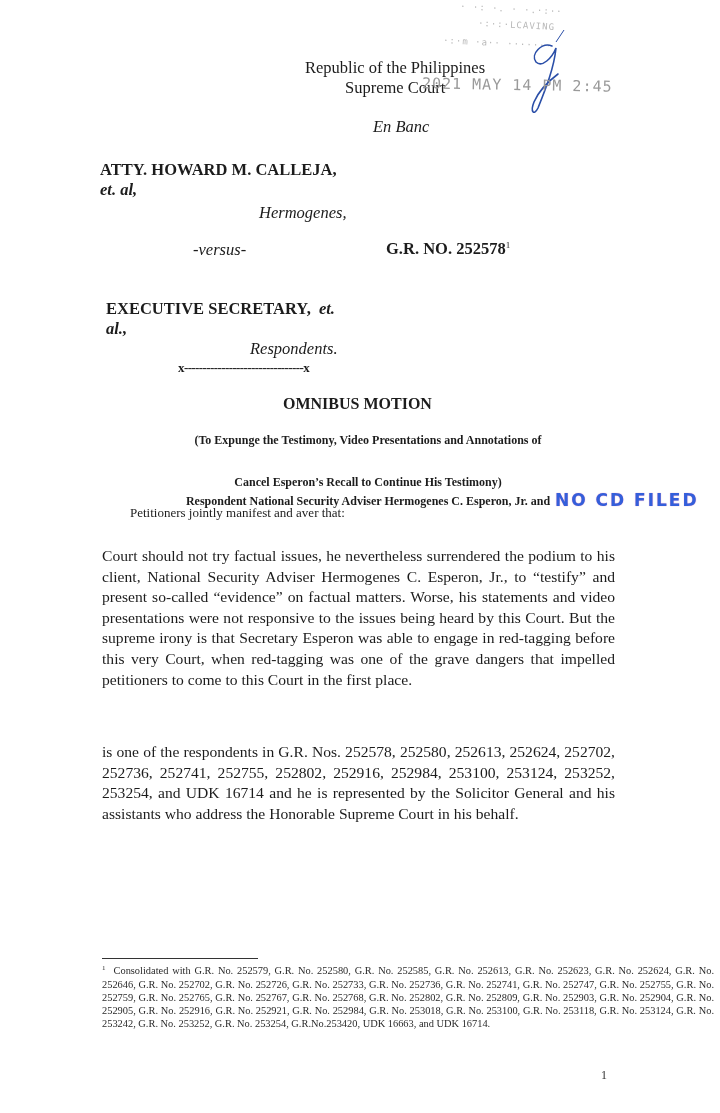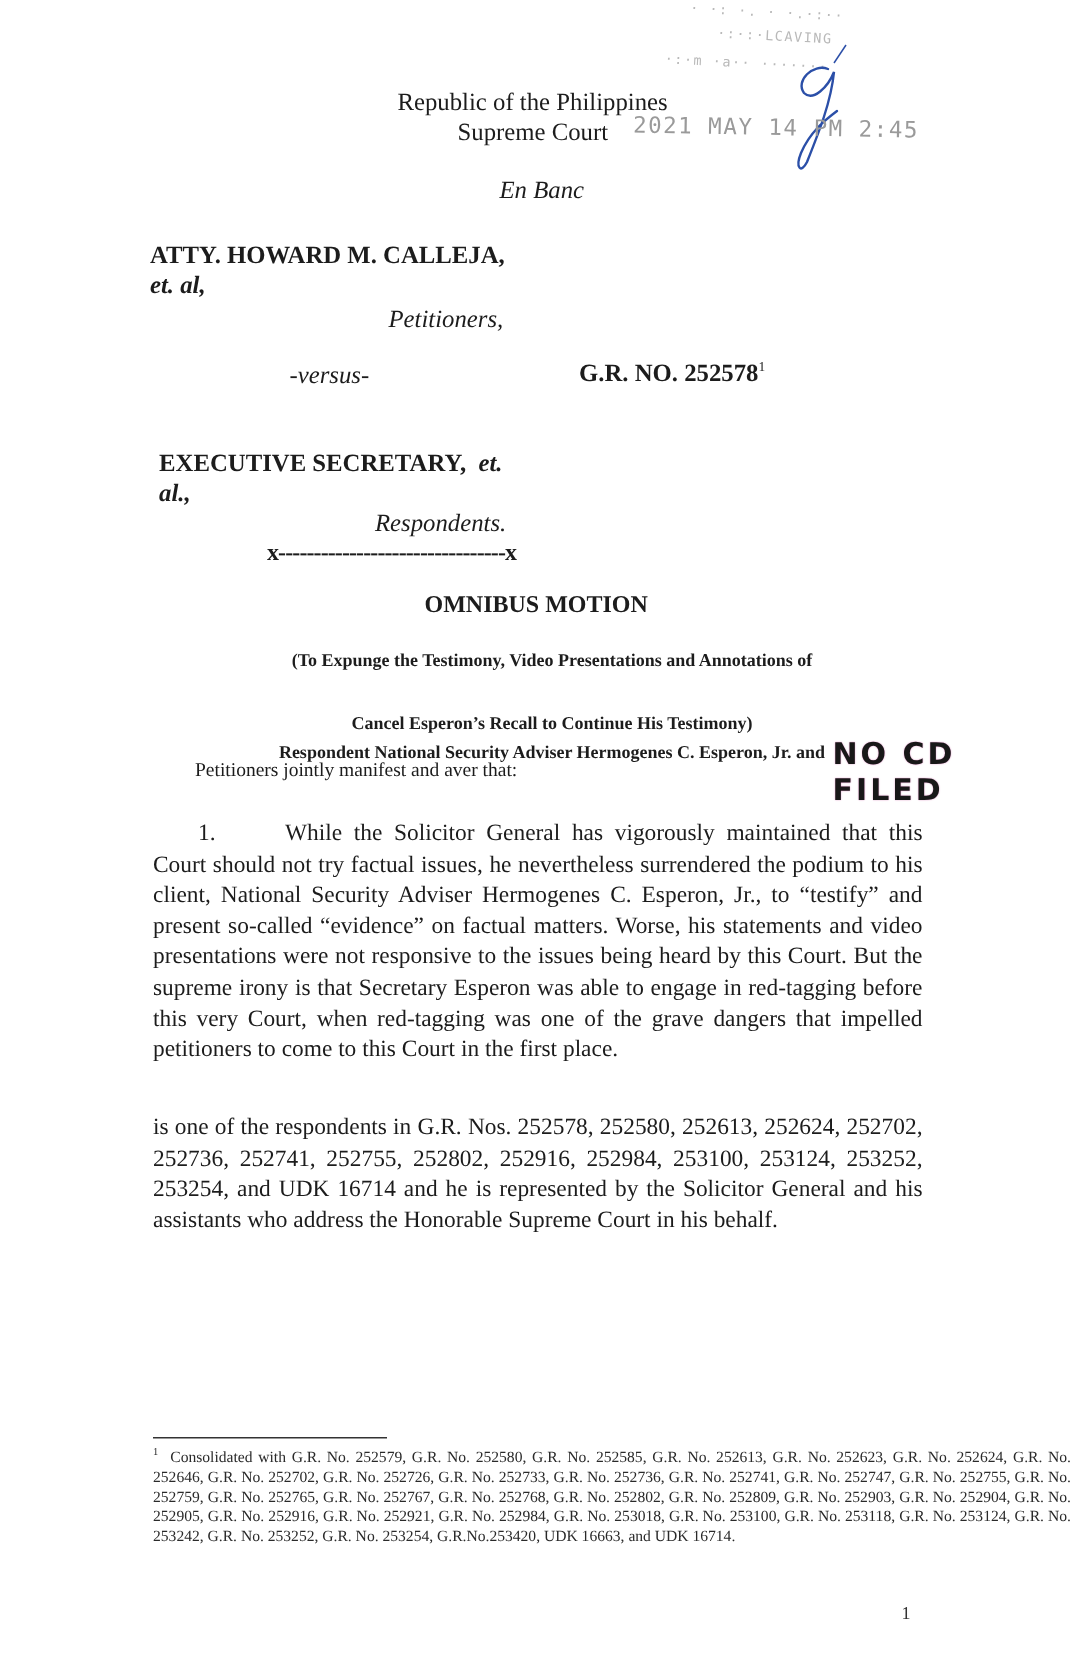--- a/index.html
+++ b/index.html
@@ -11,34 +11,34 @@
   .abs { position: absolute; white-space: nowrap; }
   .stamp-faint {
     position: absolute; font-family: "DejaVu Sans Mono", monospace;
     color: #b9b9b9; font-size: 9px; letter-spacing: 1px;
   }
   .stamp-date {
     position: absolute; left: 422px; top: 76px;
     font-family: "DejaVu Sans Mono", monospace; font-size: 15px;
     color: #9a9a9a; letter-spacing: 1px; transform: rotate(1deg);
   }
-  .header-line { font-size: 16.5px; }
+  .header-line { font-size: 16.5px; margin-left: 40px; }
   .italic { font-style: italic; }
   .bold { font-weight: bold; }
   .caption { font-size: 16.5px; }
   .title { font-size: 16px; font-weight: bold; }
   .subtitle {
     position: absolute; left: 100px; width: 536px; text-align: center;
     font-weight: bold; font-size: 12px; line-height: 21px;
   }
   .no-cd {
     position: absolute; left: 555px; top: 490px;
     font-family: "DejaVu Sans", sans-serif; font-weight: bold;
-    font-size: 20px; letter-spacing: 2px;
-    color: #000000; opacity: 0.9;
+    font-size: 17px; letter-spacing: 2px;
+    color: #1d4ed8; opacity: 0.9;
     text-shadow: 0 0 1px #d06aae;
   }
   .para {
     position: absolute; left: 102px; width: 513px;
     font-size: 15.6px; line-height: 20.6px; text-align: justify;
   }
   .para .num { display: inline-block; width: 58px; text-indent: 0; }
   .para .first { display: block; text-indent: 30px; text-align-last: justify; }
   .fn-rule {
     position: absolute; left: 102px; top: 958px; width: 156px; height: 0;
@@ -65,44 +65,43 @@
   </svg>
 </div>
 
 <div class="abs header-line" style="left:265px; top:58px;">Republic of the Philippines</div>
 <div class="abs header-line" style="left:305px; top:78px;">Supreme Court</div>
 <div class="stamp-date">2021 MAY 14  PM 2:45</div>
 <div class="abs header-line italic" style="left:333px; top:117px;">En Banc</div>
 
 <div class="abs caption bold" style="left:100px; top:160px;">ATTY. HOWARD M. CALLEJA,</div>
 <div class="abs caption bold italic" style="left:100px; top:180px;">et. al,</div>
-<div class="abs caption italic" style="left:259px; top:203px;">Petitioners,</div>
+<div class="abs caption italic" style="left:259px; top:203px;">Hermogenes,</div>
 <div class="abs caption italic" style="left:193px; top:240px;">-versus-</div>
 <div class="abs caption bold" style="left:386px; top:239px;">
   <span>G.R. NO. 252578</span><sup style="font-size:9px; font-weight:normal;">1</sup>
 </div>
 
 <div class="abs caption bold" style="left:106px; top:299px;">
   <span>EXECUTIVE  SECRETARY,</span>
   <span class="italic" style="margin-left:4px;">et.</span>
 </div>
 <div class="abs caption bold italic" style="left:106px; top:319px;text-align:center;">al.,</div>
 <div class="abs caption italic" style="left:250px; top:339px;">Respondents.</div>
-<div class="abs" style="left:178px; top:360px; font-size:16px; font-weight:bold; letter-spacing:-0.6px;">x--------------------------------x</div>
+<div class="abs" style="left:178px; top:360px; font-size:13px; font-weight:bold; letter-spacing:-0.6px;">x--------------------------------x</div>
 
 <div class="abs title" style="left:283px; top:395px;">OMNIBUS MOTION</div>
 <div class="subtitle" style="top:430px;">(To Expunge the Testimony, Video Presentations and Annotations of</div>
 <div class="subtitle" style="top:451px;margin-top:40px;">Respondent National Security Adviser Hermogenes C. Esperon, Jr. and</div>
 <div class="subtitle" style="top:472px;">Cancel Esperon’s Recall to Continue His Testimony)</div>
 
 <div class="no-cd">NO CD FILED</div>
 <div class="abs" style="left:130px; top:505px; font-size:13px;">Petitioners jointly manifest and aver that:</div>
 
 <div class="para" style="top:546px;">
-  <span class="first"><span class="num" style="margin-left:0;">1.</span><span>While the Solicitor General has vigorously maintained that this</span></span>
   <span>Court should not try factual issues, he nevertheless surrendered the podium to his client, National Security Adviser Hermogenes C. Esperon, Jr., to “testify” and present so-called “evidence” on factual matters. Worse, his statements and video presentations were not responsive to the issues being heard by this Court. But the supreme irony is that Secretary Esperon was able to engage in red-tagging before this very Court, when red-tagging was one of the grave dangers that impelled petitioners to come to this Court in the first place.</span>
 </div>
 
 <div class="para" style="top:742px;">
   <span>is one of the respondents in G.R. Nos. 252578, 252580, 252613, 252624, 252702, 252736, 252741, 252755, 252802, 252916, 252984, 253100, 253124, 253252, 253254, and UDK 16714 and he is represented by the Solicitor General and his assistants who address the Honorable Supreme Court in his behalf.</span>
 </div>
 
 <div class="para" style="top:866px;">
 </div>
 

